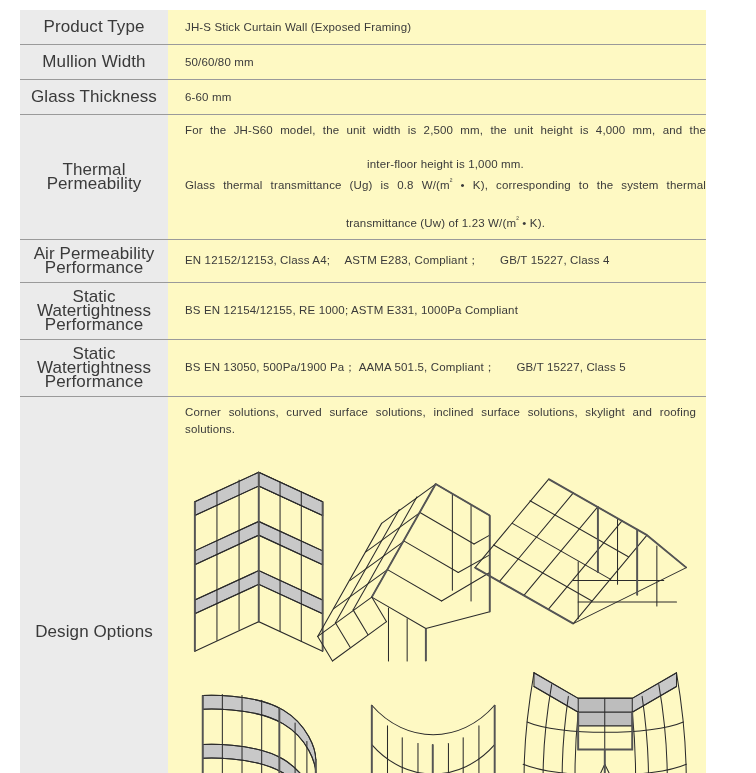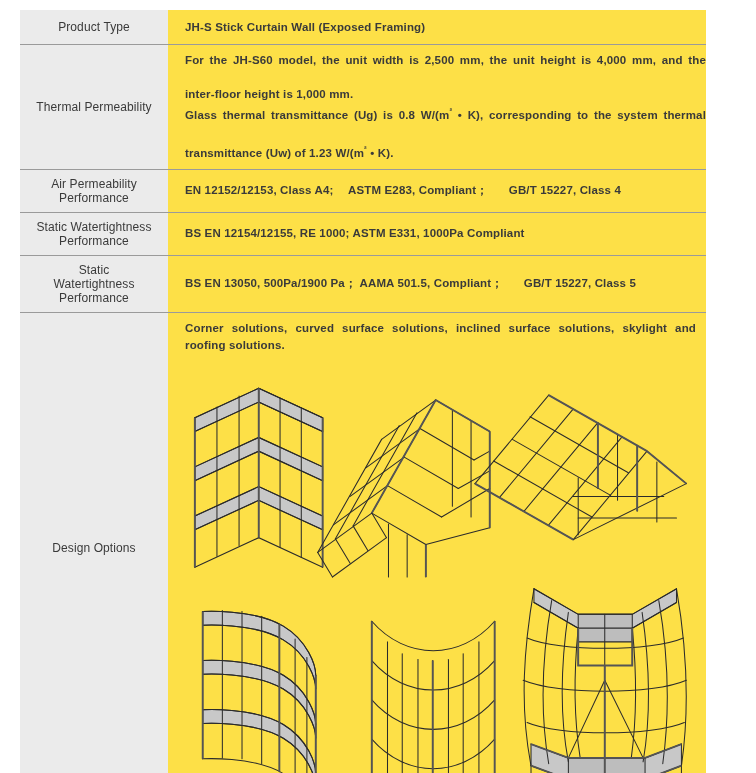--- a/index.html
+++ b/index.html
@@ -26,52 +26,51 @@
 
   #spec-table tr {
     border-bottom: 1.3px solid #9a9a9a;
   }
 
   td.label-cell {
     width: 140px;
     background: #ebebeb;
     text-align: center;
     vertical-align: middle;
-    font-size: 12px;
+    font-size: 17px;
     line-height: 14px;
     color: #3a3a3a;
     padding: 7px 4px;
     letter-spacing: 0.1px;
   }
 
   td.value-cell {
-    background: #fde047;
+    background: #fef9c3;
     vertical-align: middle;
     font-size: 11.5px;
     line-height: 17px;
     color: #3a3a3a;
     padding: 7px 0 7px 17px;
     text-align: justify;
     text-justify: inter-word;
     letter-spacing: 0.15px;
-    font-weight: bold;
   }
 
   td.value-cell .justified-line {
     display: block;
     text-align: justify;
   }
   td.value-cell .justified-line::after {
     content: "";
     display: inline-block;
     width: 100%;
   }
   td.value-cell .last-line {
     display: block;
-    text-align: left;
+    text-align: center;
   }
 
   .sup {
     font-size: 8px;
     vertical-align: super;
   }
 
   .row-short td { height: 20px; }
 
   .design-label-cell {
@@ -98,21 +97,29 @@
 <body>
 
 <table id="spec-table">
 
   <tbody>
       <tr class="row-short">
     <td class="label-cell">Product Type</td>
     <td class="value-cell">JH-S Stick Curtain Wall (Exposed Framing)</td>
   </tr>
 
-
+  <tr class="row-short">
+    <td class="label-cell">Mullion Width</td>
+    <td class="value-cell">50/60/80 mm</td>
+  </tr>
+
+  <tr class="row-short">
+    <td class="label-cell">Glass Thickness</td>
+    <td class="value-cell">6-60 mm</td>
+  </tr>
 
   <tr>
     <td class="label-cell">Thermal Permeability</td>
     <td class="value-cell">
       <span class="justified-line">For the JH-S60 model, the unit width is 2,500 mm, the unit height is 4,000 mm, and the</span>
       <span class="last-line">inter-floor height is 1,000 mm.</span>
       <span class="justified-line"><span>Glass thermal transmittance (Ug) is 0.8 W/(m</span><span class="sup">²</span><span> • K), corresponding to the system thermal</span></span>
       <span class="last-line"><span>transmittance (Uw) of 1.23 W/(m</span><span class="sup">²</span><span> • K).</span></span>
     </td>
   </tr>

